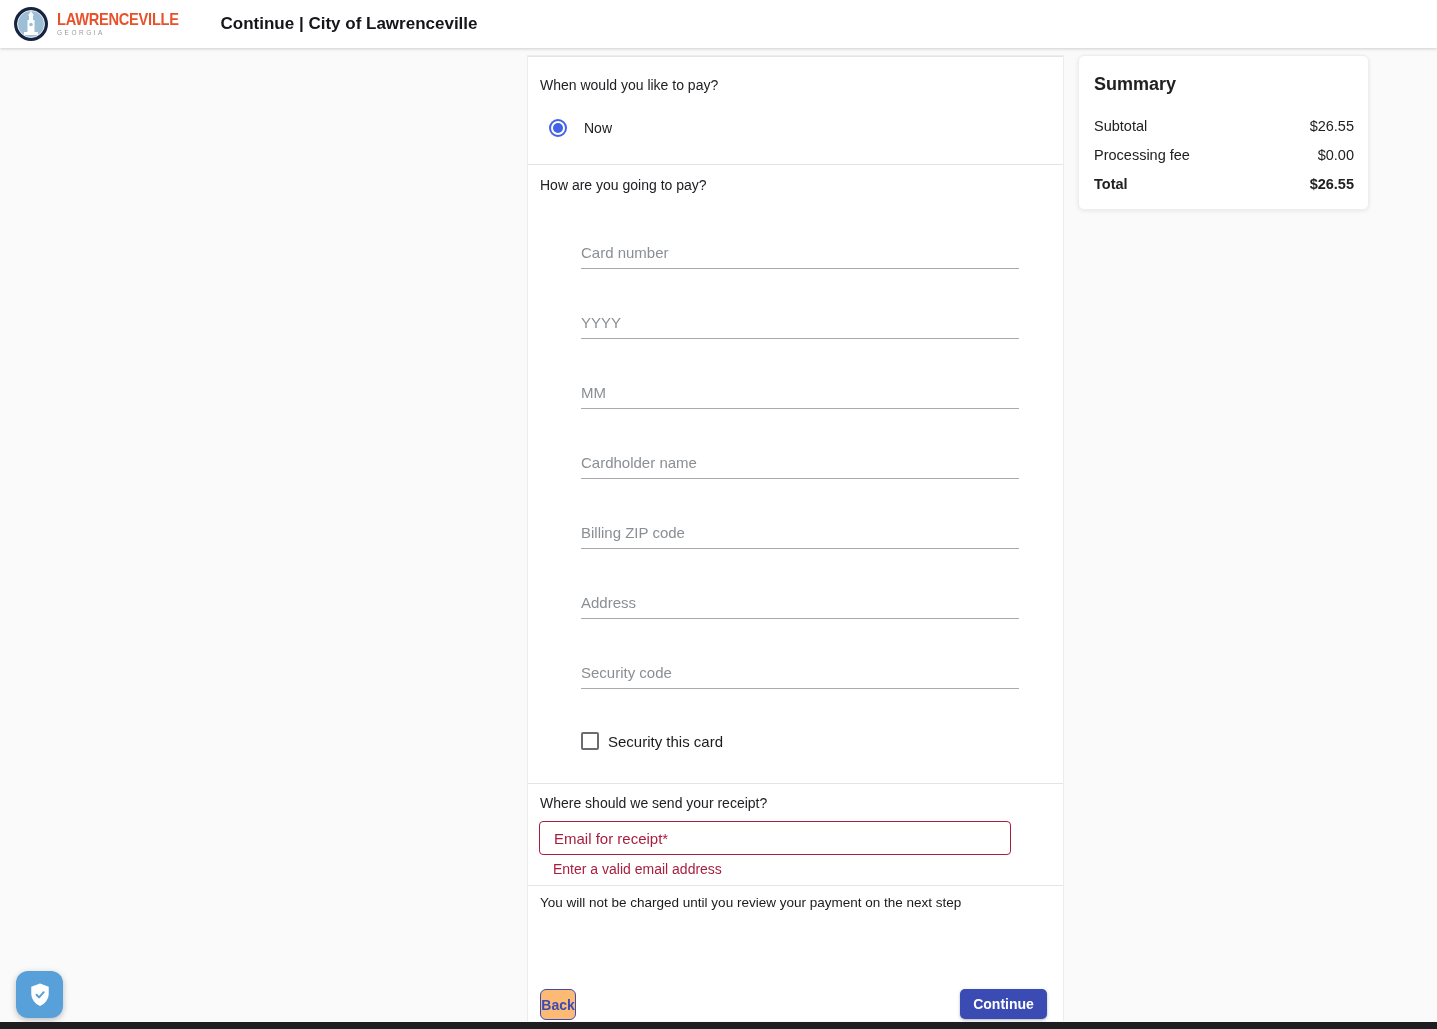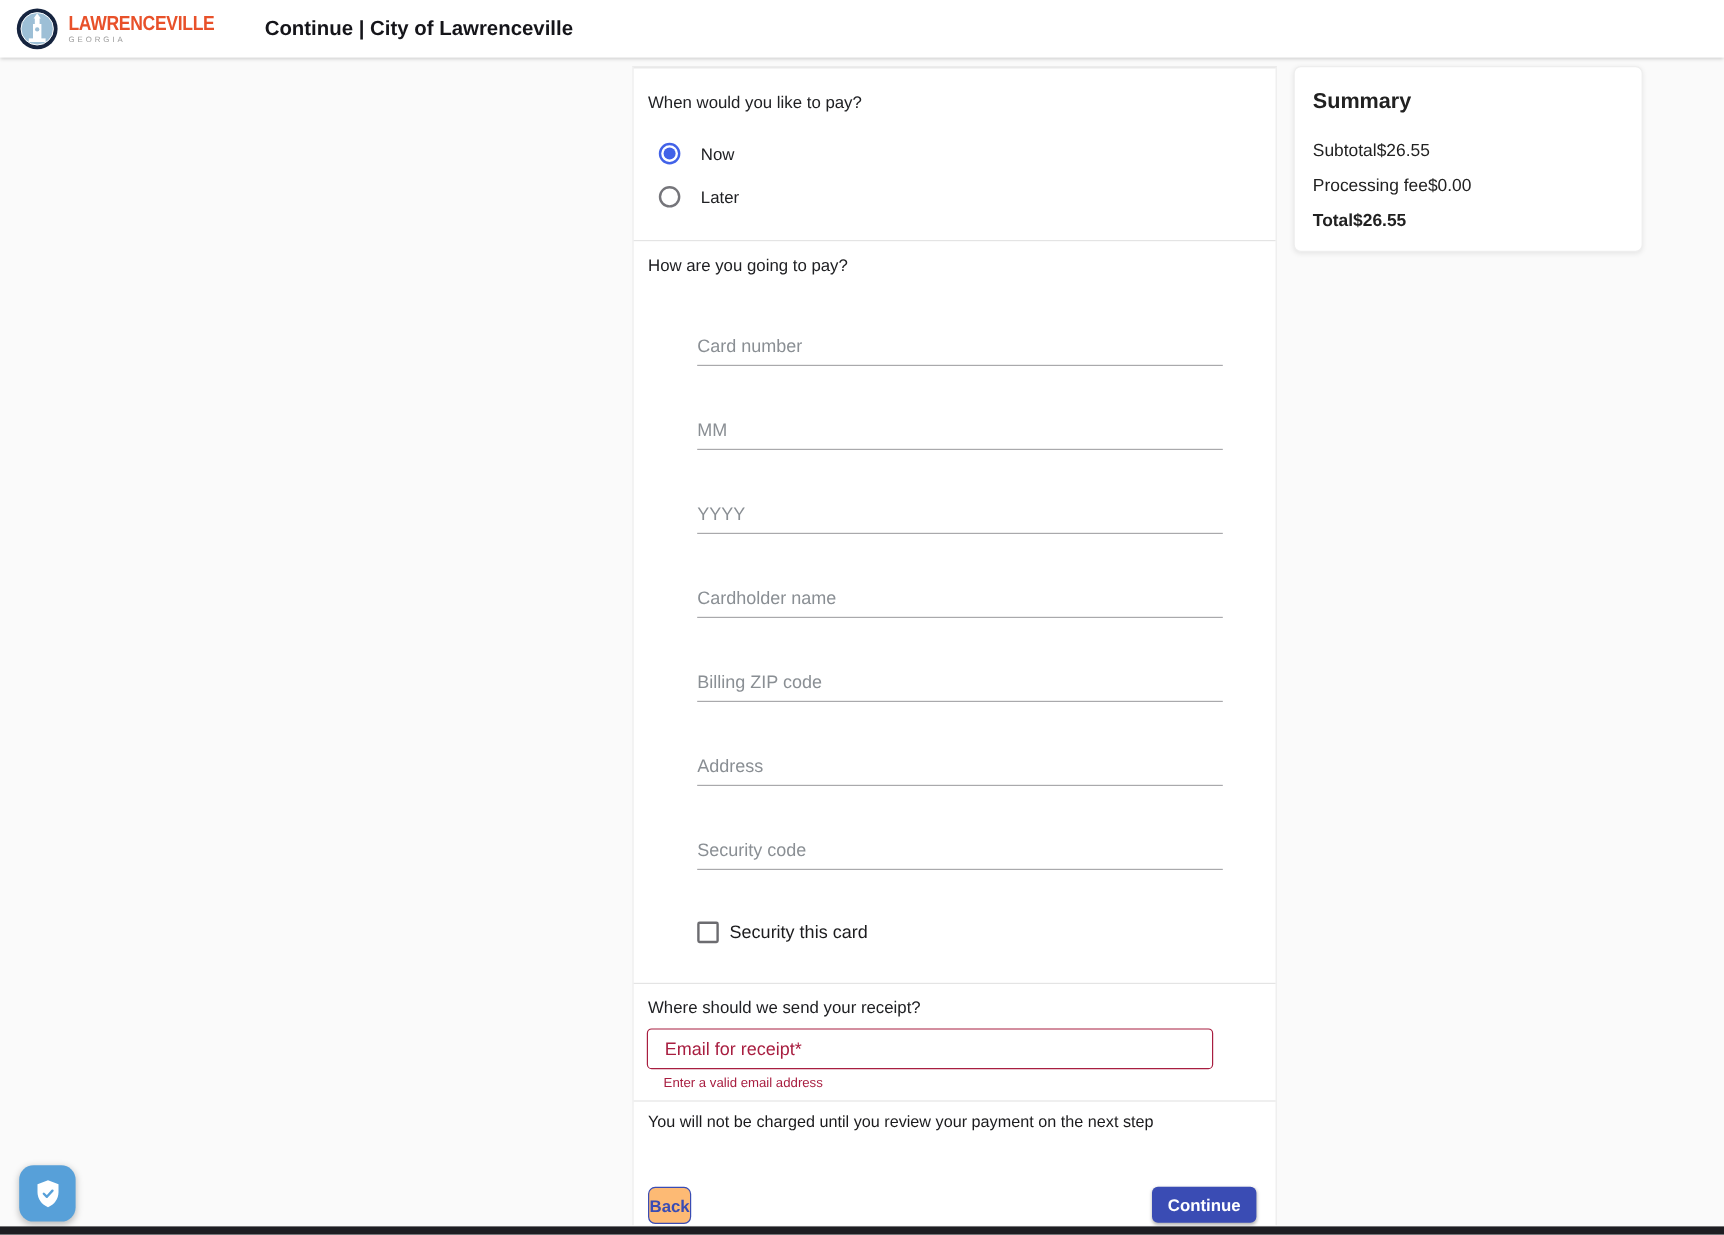--- a/index.html
+++ b/index.html
@@ -68,21 +68,21 @@
     margin:10px 0 0 11px; width:472px; height:34px;
     border:1px solid #a81e40; border-radius:4px; display:flex; align-items:center;
     background:#fff;
   }
   .email-box input{
     width:100%; height:100%; border:none; outline:none; background:transparent;
     font-size:15px; color:#a81e40; padding:0 14px;
     font-family:"Liberation Sans", sans-serif;
   }
   .email-box input::placeholder{ color:#a81e40; opacity:1; }
-  .email-error{ font-size:11px; color:#a81e40; margin:6px 0 8px 25px; }
+  .email-error{ font-size:14px; color:#a81e40; margin:6px 0 8px 25px; }
 
   .charge-note{ font-size:13.5px; color:#1b1b1d; padding:9px 12px 0 12px; }
 
   
   .btn-row{ position:absolute; left:12px; right:16px; top:933px; display:flex; justify-content:space-between; }
   .btn-back{
     width:36px; height:31px; background:#fdba74; border:1px solid #3a4cb4; border-radius:6px;
     color:#3a4cb4; font-size:14px; font-weight:bold; cursor:pointer;
     font-family:"Liberation Sans", sans-serif;
   }
@@ -94,21 +94,21 @@
   }
 
   
   .summary-card{
     position:absolute; left:1078px; top:55px; width:291px; height:155px;
     background:#ffffff; border:1px solid #eeeeee; border-radius:6px;
     box-shadow:0 1px 4px rgba(0,0,0,0.08);
   }
   .summary-title{ font-size:18px; font-weight:bold; color:#212121; padding:18px 0 0 15px; }
   .summary-rows{ margin-top:16px; }
-  .summary-row{ display:flex; justify-content:flex-start; padding:0 14px 0 15px; height:29px; align-items:center; }
+  .summary-row{ display:flex; justify-content:space-between; padding:0 14px 0 15px; height:29px; align-items:center; }
   .summary-row .s-label, .summary-row .s-value{ font-size:14.5px; color:#212121; }
   .summary-row.total .s-label, .summary-row.total .s-value{ font-weight:bold; }
 
   
   .shield-btn{
     position:absolute; left:16px; top:971px; width:47px; height:47px;
     background:#57a0d9; border:none; border-radius:12px; cursor:pointer;
     display:flex; align-items:center; justify-content:center;
     box-shadow:0 2px 6px rgba(0,0,0,0.25);
   }
@@ -144,39 +144,35 @@
   <div class="divider"></div>
 
   <div class="q-label">When would you like to pay?</div>
 
   <div class="radio-row first">
     <span class="radio-outer checked">
         <span class="radio-dot"></span>
       </span>
     <span class="radio-label">Now</span>
   </div>
-  <div class="radio-row">
-    <span class="radio-outer"></span>
-    <span class="radio-label">Later</span>
-  </div>
 
   <div class="section-gap"></div>
   <div class="divider"></div>
 
   <div class="q-label" style="padding-top:12px;">How are you going to pay?</div>
 
   <div class="fields-wrap">
     <div class="u-field">
       <input type="text" placeholder="Card number" style="">
     </div>
     <div class="u-field">
+      <input type="text" placeholder="YYYY" style="">
+    </div>
+    <div class="u-field">
       <input type="text" placeholder="MM" style="">
-    </div>
-    <div class="u-field">
-      <input type="text" placeholder="YYYY" style="">
     </div>
     <div class="u-field">
       <input type="text" placeholder="Cardholder name" style="">
     </div>
     <div class="u-field">
       <input type="text" placeholder="Billing ZIP code" style="">
     </div>
     <div class="u-field">
       <input type="text" placeholder="Address" style="">
     </div>

